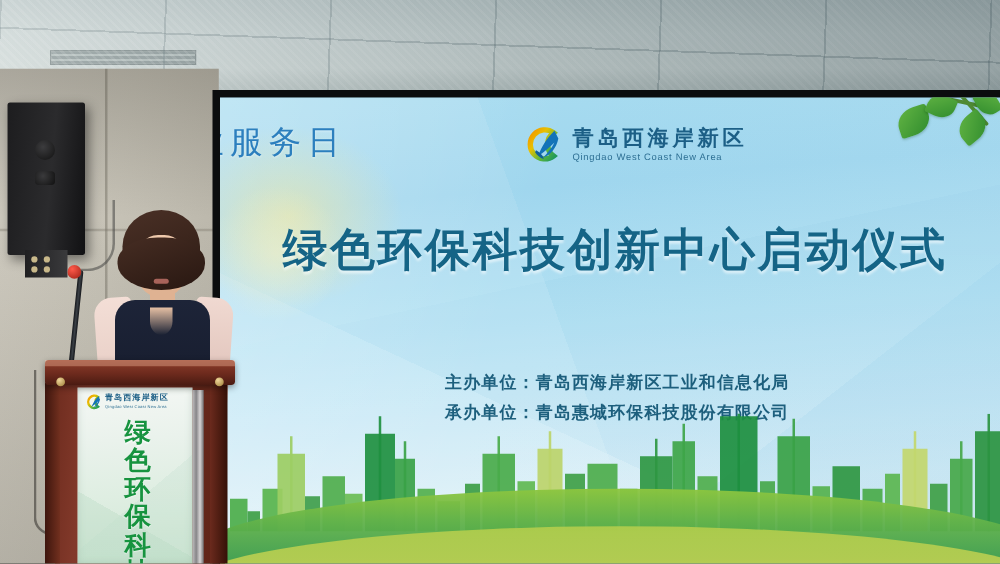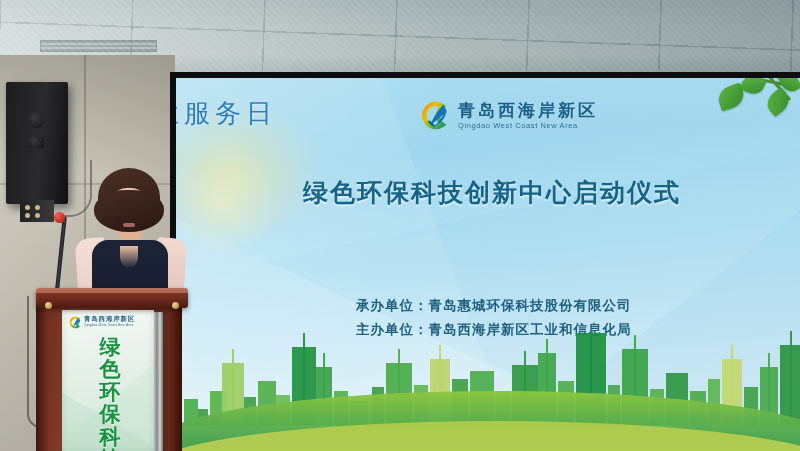--- a/index.html
+++ b/index.html
@@ -68,21 +68,21 @@
 
   
   .kicker{position:absolute;left:-54px;top:18px;font-size:26px;letter-spacing:5px;color:#2c7fbe;
     font-weight:400;text-shadow:0 1px 2px rgba(255,255,255,.5);}
   .logo-wrap{position:absolute;left:242px;top:22px;display:flex;align-items:center;gap:9px;}
   .logo-mark{position:relative;width:31px;height:31px;flex:none;}
   .logo-text .cn{font-size:17px;letter-spacing:3px;color:#1c5f86;font-weight:700;line-height:1;}
   .logo-text .en{font-size:7.5px;letter-spacing:.6px;color:#2d6f93;margin-top:3px;line-height:1;}
 
   .title-main{position:absolute;left:16px;top:98px;width:600px;text-align:center;
-    font-size:25px;font-weight:700;letter-spacing:2px;color:#156486;
+    font-size:36px;font-weight:700;letter-spacing:2px;color:#156486;
     text-shadow:0 2px 2px rgba(255,255,255,.55);}
   .title-sub{position:absolute;left:46px;top:142px;width:570px;text-align:center;
     font-size:26px;font-weight:700;letter-spacing:1.5px;color:#1a6c90;
     text-shadow:0 2px 2px rgba(255,255,255,.5);}
 
   .org{position:absolute;left:180px;top:216px;width:380px;color:#1d5f7d;
     font-size:13.5px;line-height:1.75;letter-spacing:1px;font-weight:700;}
 
   
   .skyline{position:absolute;left:0;bottom:0;width:624px;height:120px;overflow:hidden;}
@@ -215,22 +215,22 @@
       </div>
       <div class="logo-text">
         <div class="cn">青岛西海岸新区</div>
         <div class="en">Qingdao West Coast New Area</div>
       </div>
     </div>
 
     <div class="title-main">绿色环保科技创新中心启动仪式</div>
 
     <div class="org">
+      <div>主办单位：青岛西海岸新区工业和信息化局</div>
       <div>承办单位：青岛惠城环保科技股份有限公司</div>
-      <div>主办单位：青岛西海岸新区工业和信息化局</div>
     </div>
 
     <div class="skyline">
       <div id="bld-host">
           <div class="bld" style="left: 8px; width: 14px; height: 26px; background: rgb(76, 174, 74); opacity: 0.92;"></div>
           <div class="bld" style="left: 22px; width: 10px; height: 16px; background: rgb(62, 159, 69); opacity: 0.92;"></div>
           <div class="bld" style="left: 34px; width: 16px; height: 34px; background: rgb(88, 180, 76); opacity: 0.92;"></div>
           <div class="bld" style="left: 46px; width: 22px; height: 62px; background: rgb(156, 205, 99); opacity: 0.92;"></div>
           <div class="bld" style="left: 56px; width: 2px; height: 76px; background: rgb(156, 205, 99); opacity: 0.92;"></div>
           <div class="bld" style="left: 68px; width: 12px; height: 28px; background: rgb(63, 158, 75); opacity: 0.92;"></div>

